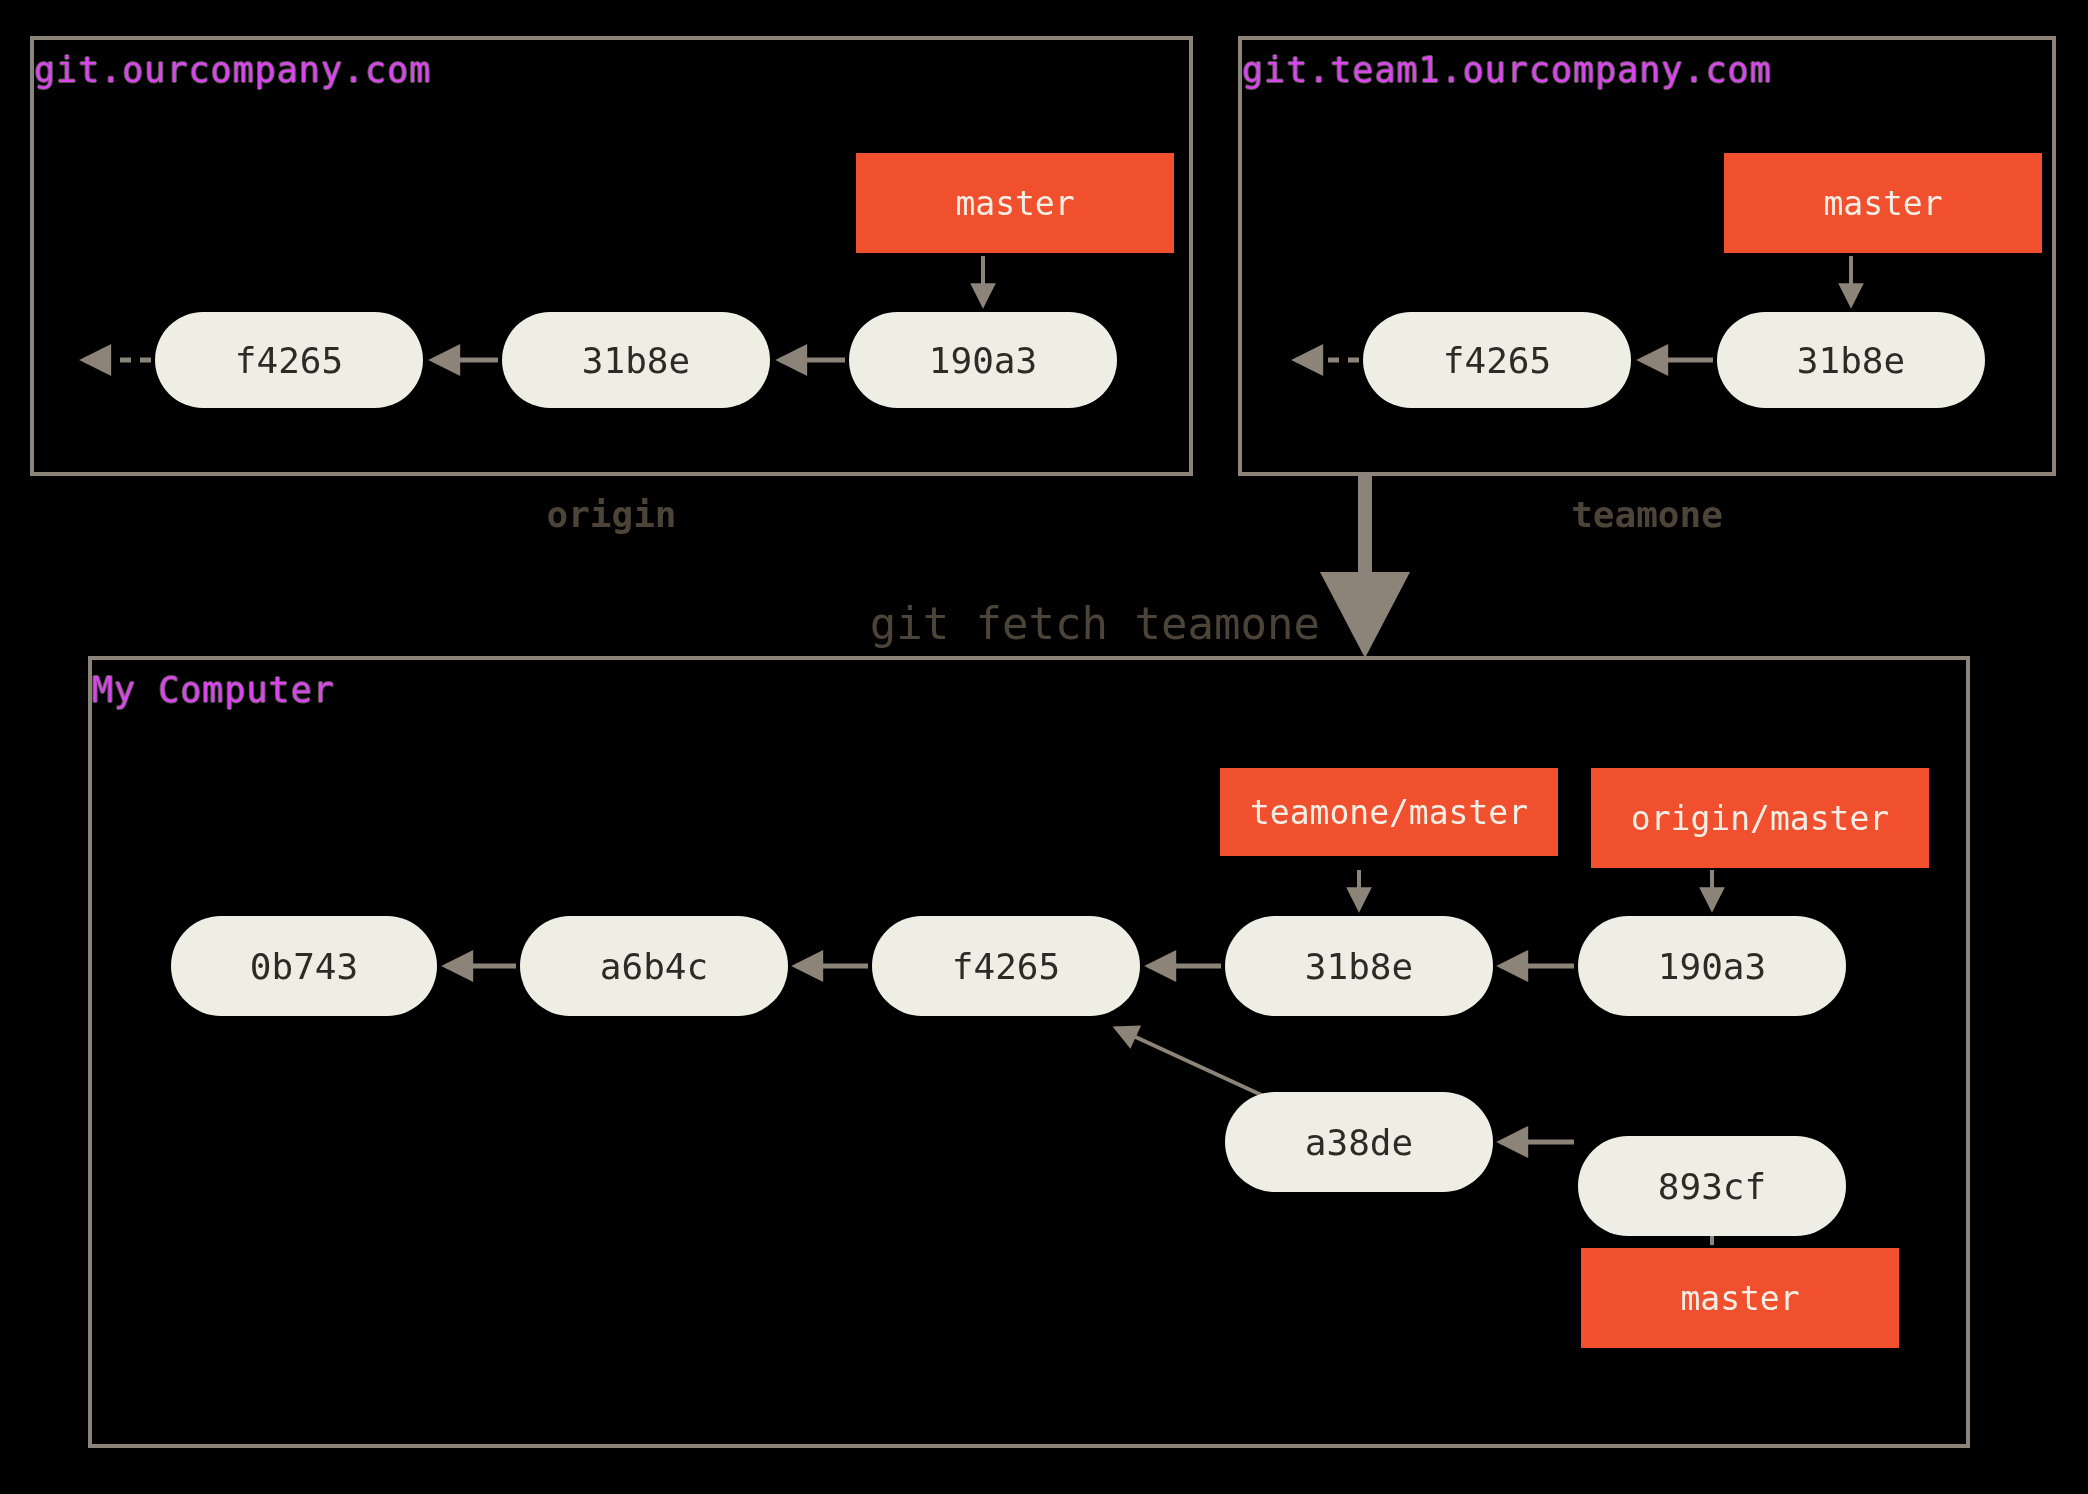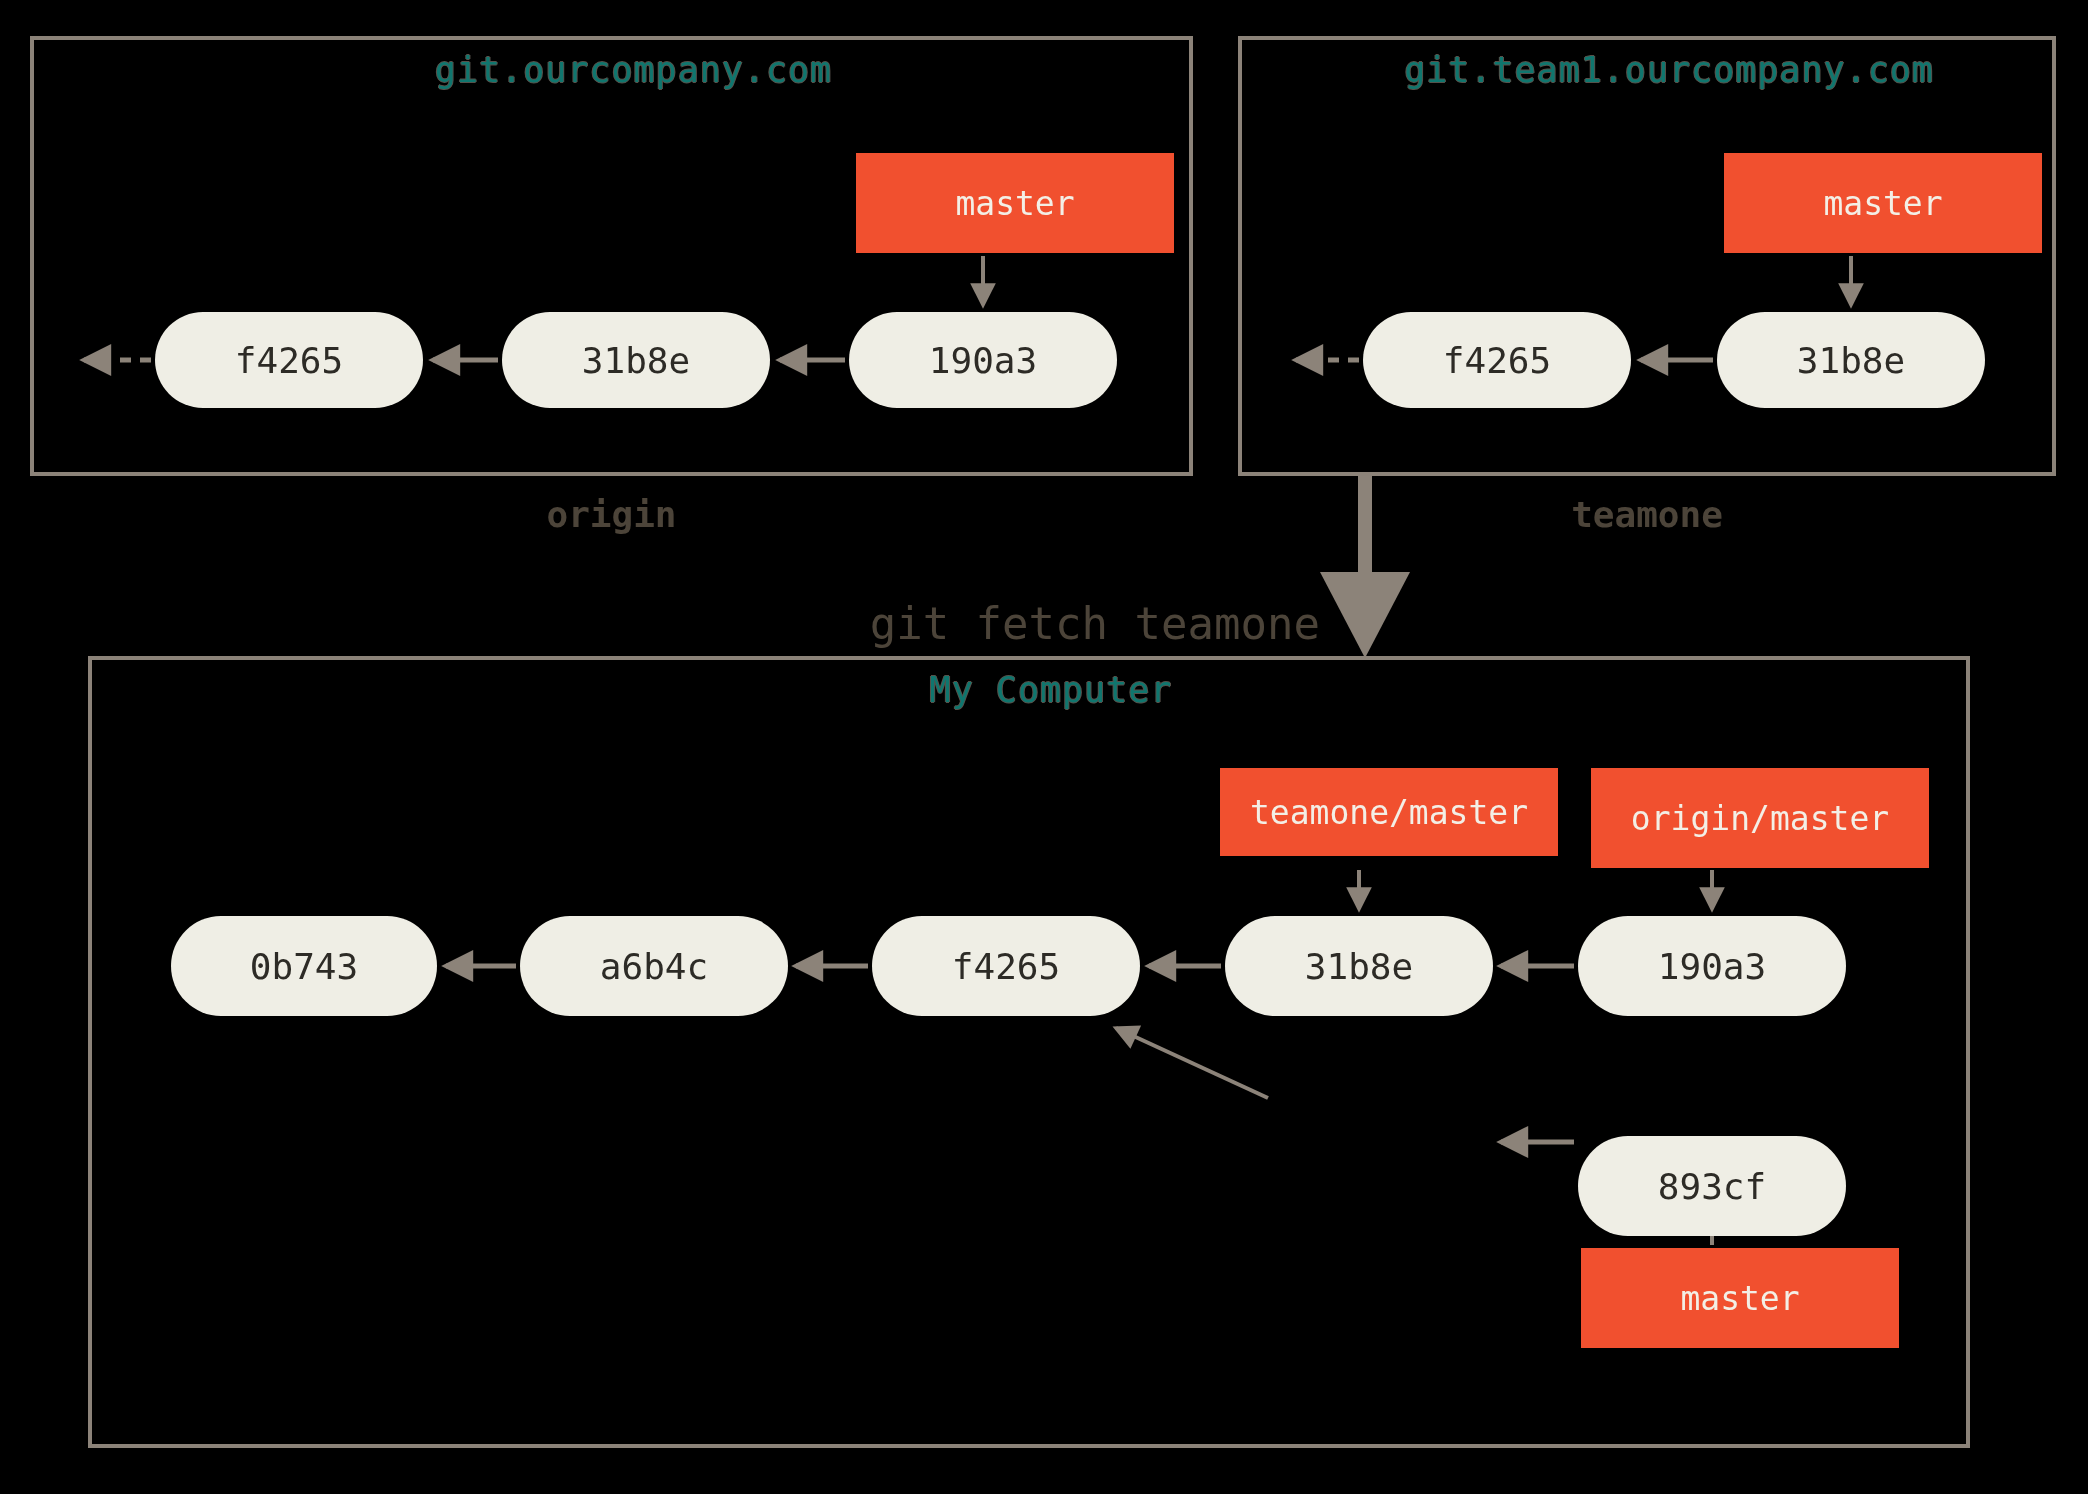--- a/index.html
+++ b/index.html
@@ -25,27 +25,25 @@
   .box {
     position: absolute;
     border: 4px solid #8c8379;
     background: transparent;
     box-sizing: border-box;
   }
   .box-title {
     position: absolute;
     left: 0; right: 0;
     top: 10px;
-    text-align: center;
     font-size: 35px;
     letter-spacing: 1px;
-    color: #0f766e;
+    color: #d946ef;
     text-shadow: 1px 0 0 #56514a, -1px 0 0 #56514a, 0 1px 0 #56514a, 0 -1px 0 #56514a;
     white-space: pre;
-    padding-left: 44px;
   }
   .pill {
     position: absolute;
     background: #efeee5;
     border-radius: 60px;
     display: flex;
     align-items: center;
     justify-content: center;
     font-size: 36px;
     color: #2d2b26;
@@ -146,17 +144,18 @@
 
   <div class="branch" style="left:1197px; top:768px; width:338px; height:88px;margin-left:23px;">teamone/master</div>
   <div class="branch" style="left:1555px; top:768px; width:338px; height:100px;margin-left:36px;">origin/master</div>
 
   <div class="pill" style="left:171px; top:916px; width:266px; height:100px;">0b743</div>
   <div class="pill" style="left:520px; top:916px; width:268px; height:100px;">a6b4c</div>
   <div class="pill" style="left:872px; top:916px; width:268px; height:100px;">f4265</div>
   <div class="pill" style="left:1225px; top:916px; width:268px; height:100px;">31b8e</div>
   <div class="pill" style="left:1578px; top:916px; width:268px; height:100px;">190a3</div>
 
+  <div class="pill" style="left:1225px; top:1092px; width:268px; height:100px;">a38de</div>
   <div class="pill" style="left:1578px; top:1092px; width:268px; height:100px;margin-top:44px;">893cf</div>
 
   <div class="branch" style="left:1581px; top:1248px; width:318px; height:100px;">master</div>
 
 </div>
 
 </body></html>

